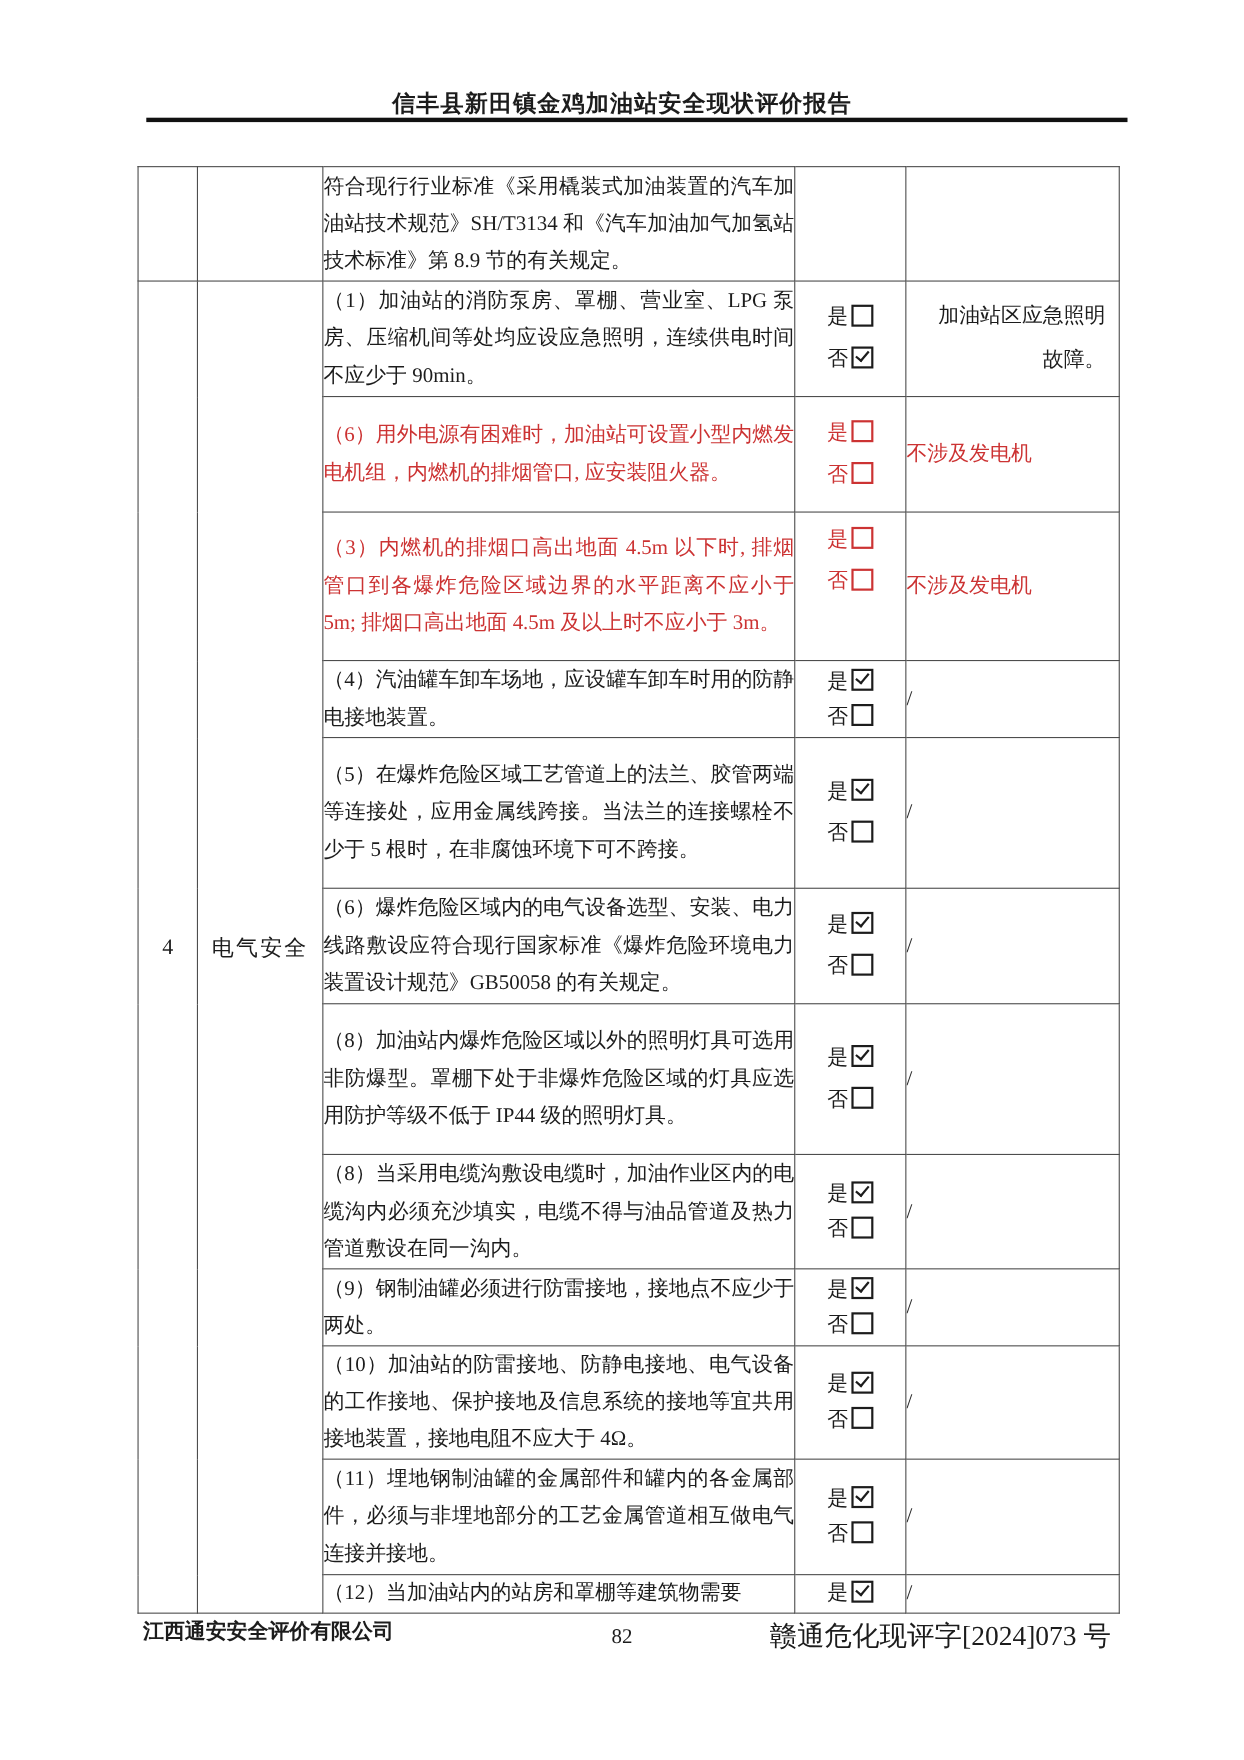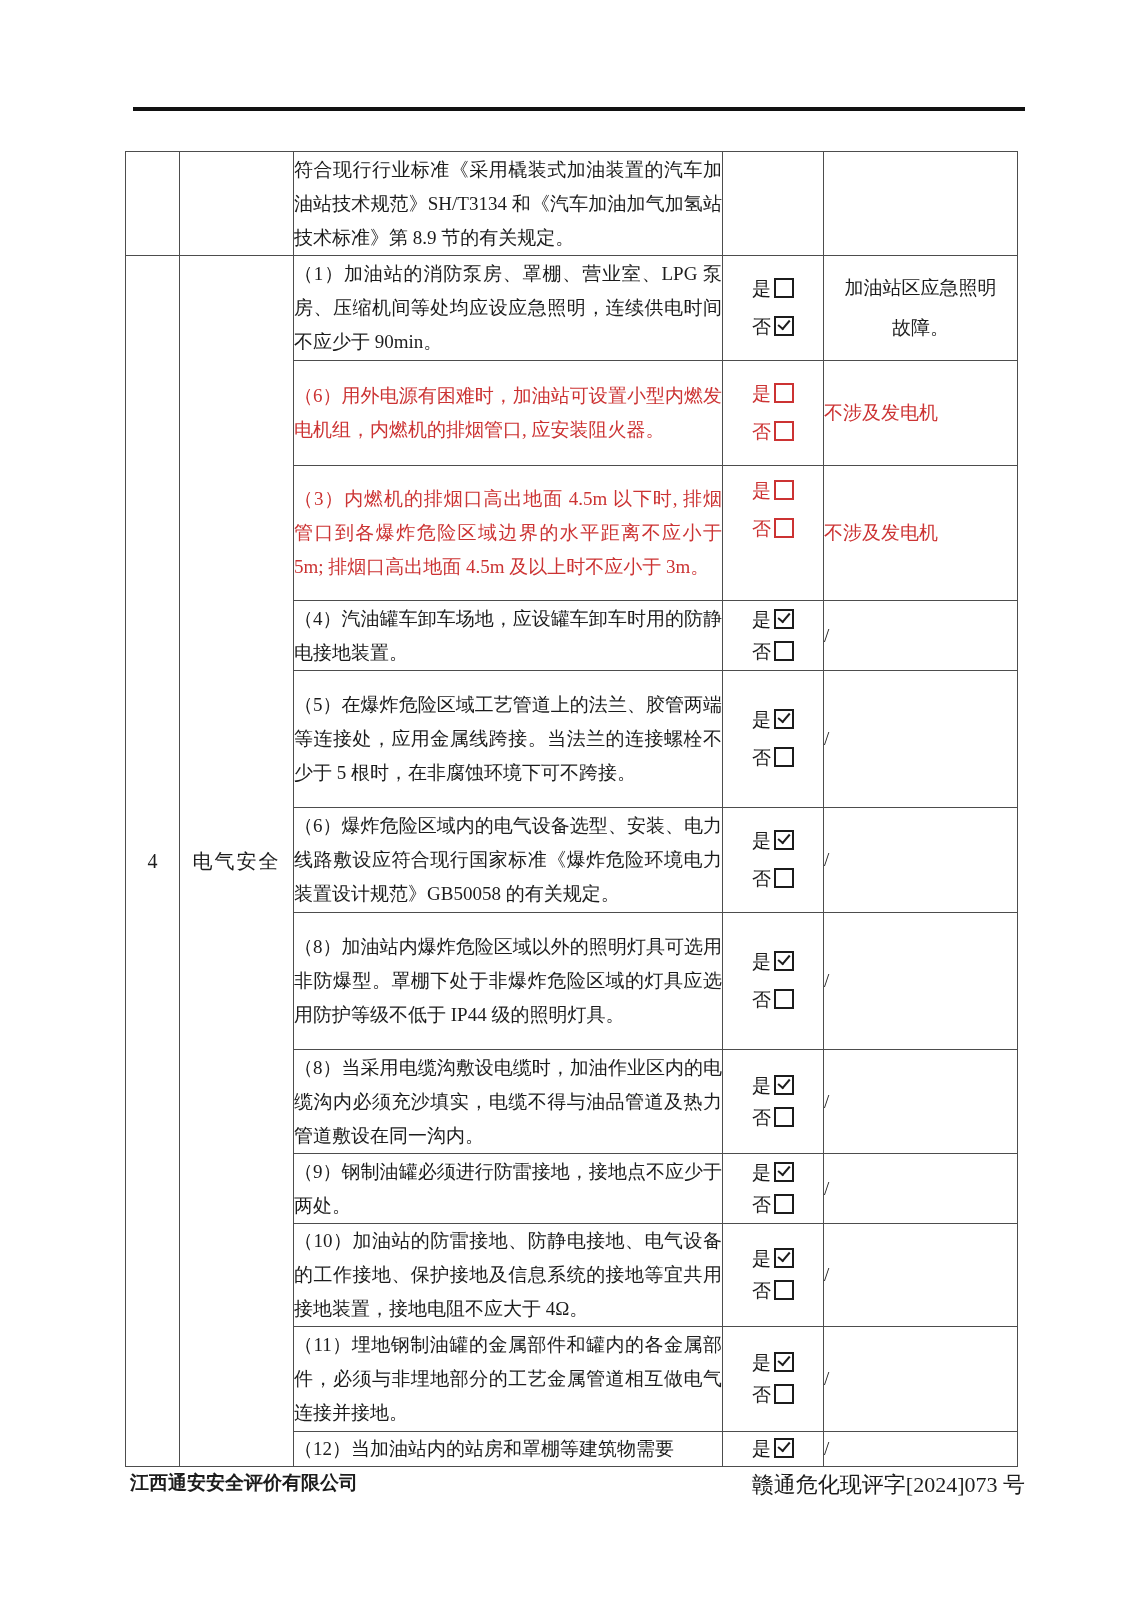--- a/index.html
+++ b/index.html
@@ -64,39 +64,40 @@
     content:"";position:absolute;left:2px;top:2px;
     width:10px;height:5px;
     border-left:2px solid currentColor;
     border-bottom:2px solid currentColor;
     transform:rotate(-50deg);
   }
   td.remark{
     text-align:left;font-size:19px;line-height:34px;
   }
   td.remark.left{
-    text-align:center;padding:0 12px;line-height:40px;
+    text-align:right;padding:0 12px;line-height:40px;
   }
   tr.red{color:var(--red);}
   .footer-left{
     position:absolute;left:130px;top:1470px;font-size:19px;font-weight:bold;
   }
   .footer-center{
     position:absolute;left:0;top:1478px;width:1131px;
     text-align:center;font-size:19px;
   }
   .footer-right{
-    position:absolute;right:106px;top:1470px;font-size:22px;
+    position:absolute;right:121px;top:1470px;font-size:25px;
   }
 </style>
 </head>
 <body>
 
 <div class="page">
 
+  <div class="doc-title">信丰县新田镇金鸡加油站安全现状评价报告</div>
   <div class="header-rule"></div>
 
   <table class="checklist">
     <colgroup>
       <col style="width:54px">
         <col style="width:114px">
         <col style="width:429px">
         <col style="width:101px">
         <col style="width:194px">
     </colgroup>
@@ -265,15 +266,16 @@
         <div class="stack" style="line-height:34px;gap:0">
           <span class="cline"><span>是</span><span class="checkbox checked"></span></span>
         </div>
       </td>
       <td class="remark" style="vertical-align:top">/</td>
     </tr>
   </tbody>
     </table>
 
   <div class="footer-left">江西通安安全评价有限公司</div>
+  <div class="footer-center">82</div>
   <div class="footer-right">赣通危化现评字[2024]073 号</div>
 
 </div>
 
 </body></html>

